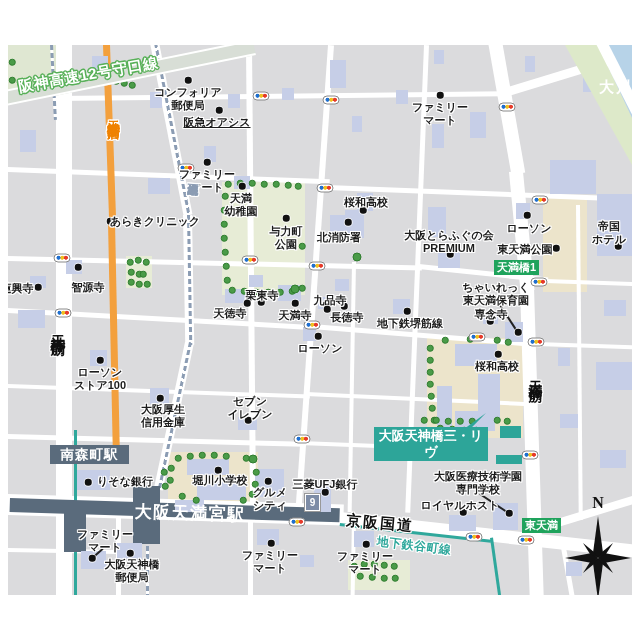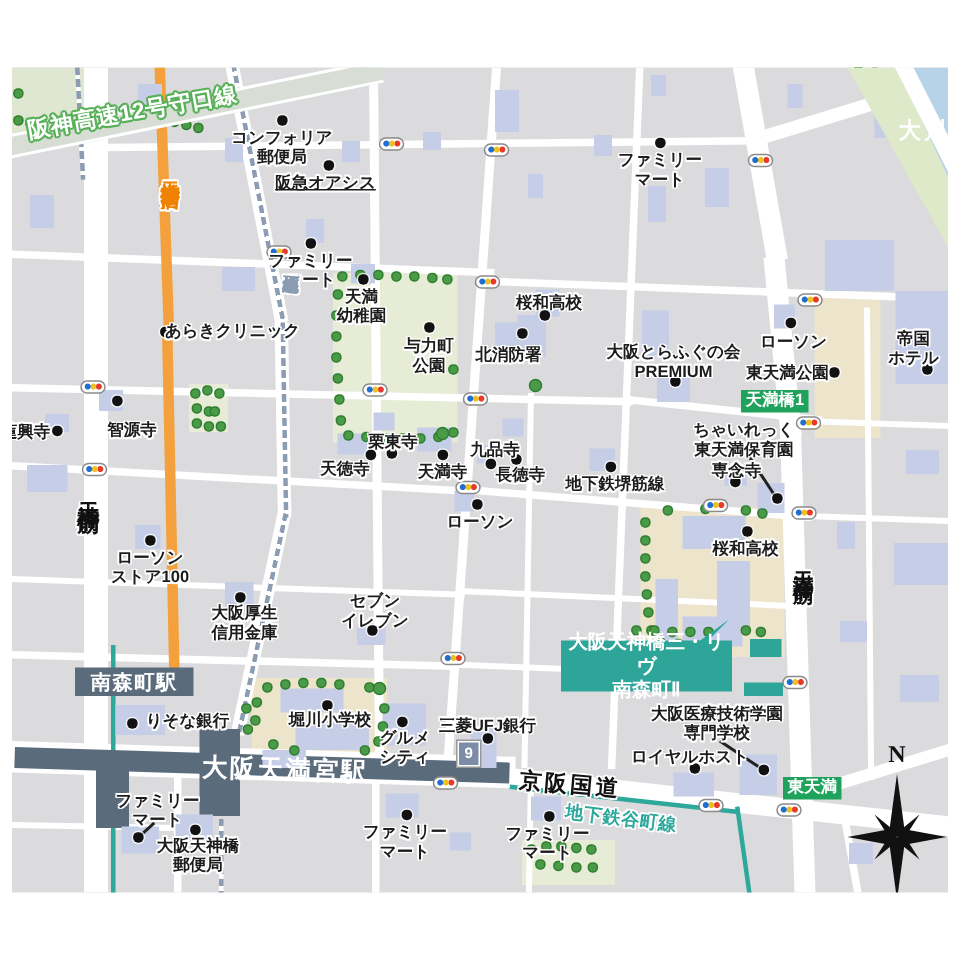--- a/index.html
+++ b/index.html
@@ -445,21 +445,20 @@
     <div class="tani-lbl halo">地下鉄谷町線</div>
 
     <div class="badge" id="badge-tenmabashi">天満橋1</div>
     <div class="badge" id="badge-higashitenma">東天満</div>
 
     <div class="route-badge">9</div>
 
     <div class="callout-tri"></div>
     <div class="callout">
       <span>大阪天神橋三・リヴ</span>
-      <span>南森町Ⅱ</span>
     </div>
 
     <svg class="compass" width="76" height="112" viewBox="0 0 76 112">
       <text x="38" y="16" text-anchor="middle" font-family="Liberation Serif, serif" font-size="16" font-weight="bold" fill="#111">N</text>
       <g fill="#111">
         <polygon points="38,24 43,61 38,66 33,61"></polygon>
         <polygon points="38,108 43,71 38,66 33,71"></polygon>
         <polygon points="71,66 44,61 38,66 44,71"></polygon>
         <polygon points="5,66 32,61 38,66 32,71"></polygon>
         <polygon points="53,51 42,60 38,66 46,62"></polygon>

